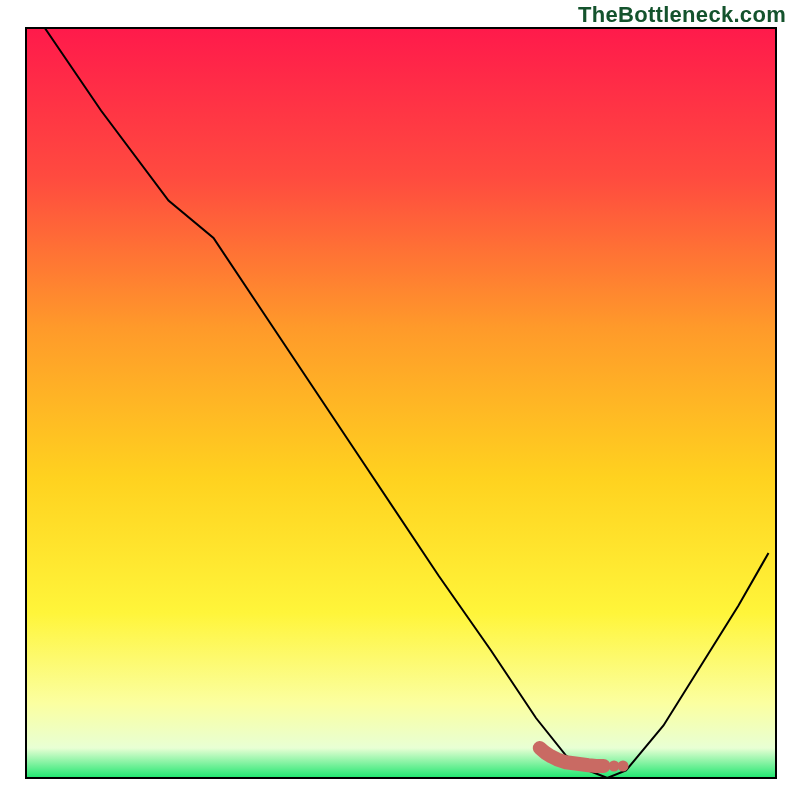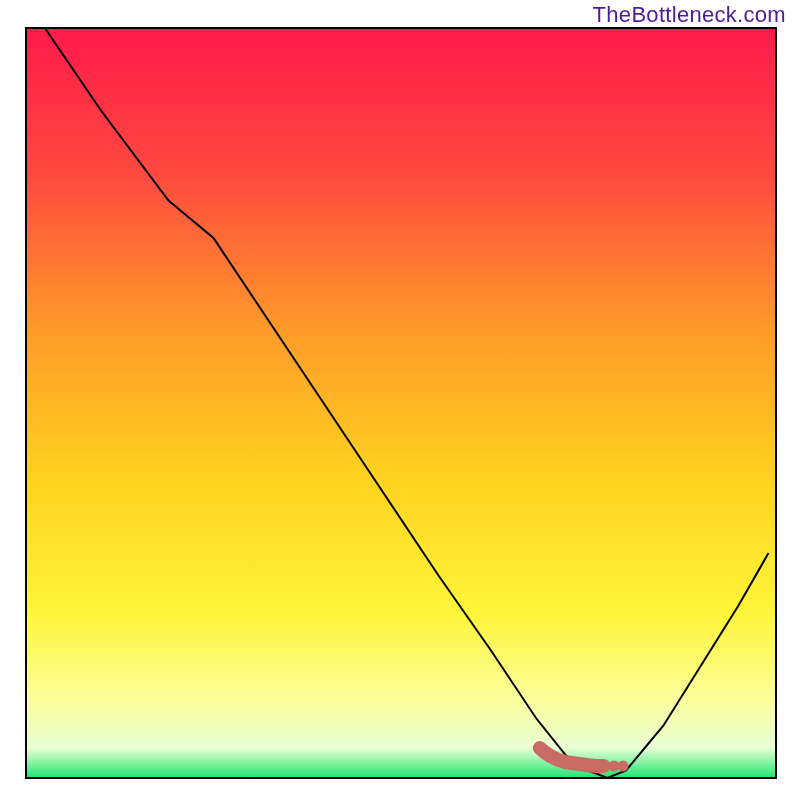--- a/index.html
+++ b/index.html
@@ -13,23 +13,23 @@
   }
   .canvas {
     position: relative;
     width: 800px;
     height: 800px;
   }
   .watermark {
     position: absolute;
     top: 2px;
     right: 14px;
-    color: #4c1d95;
+    color: #14532d;
     font-size: 22px;
-    font-weight: 400;
+    font-weight: 700;
     letter-spacing: 0.3px;
     user-select: none;
   }
   svg.plot {
     position: absolute;
     top: 0;
     left: 0;
   }
 </style>
 </head>

